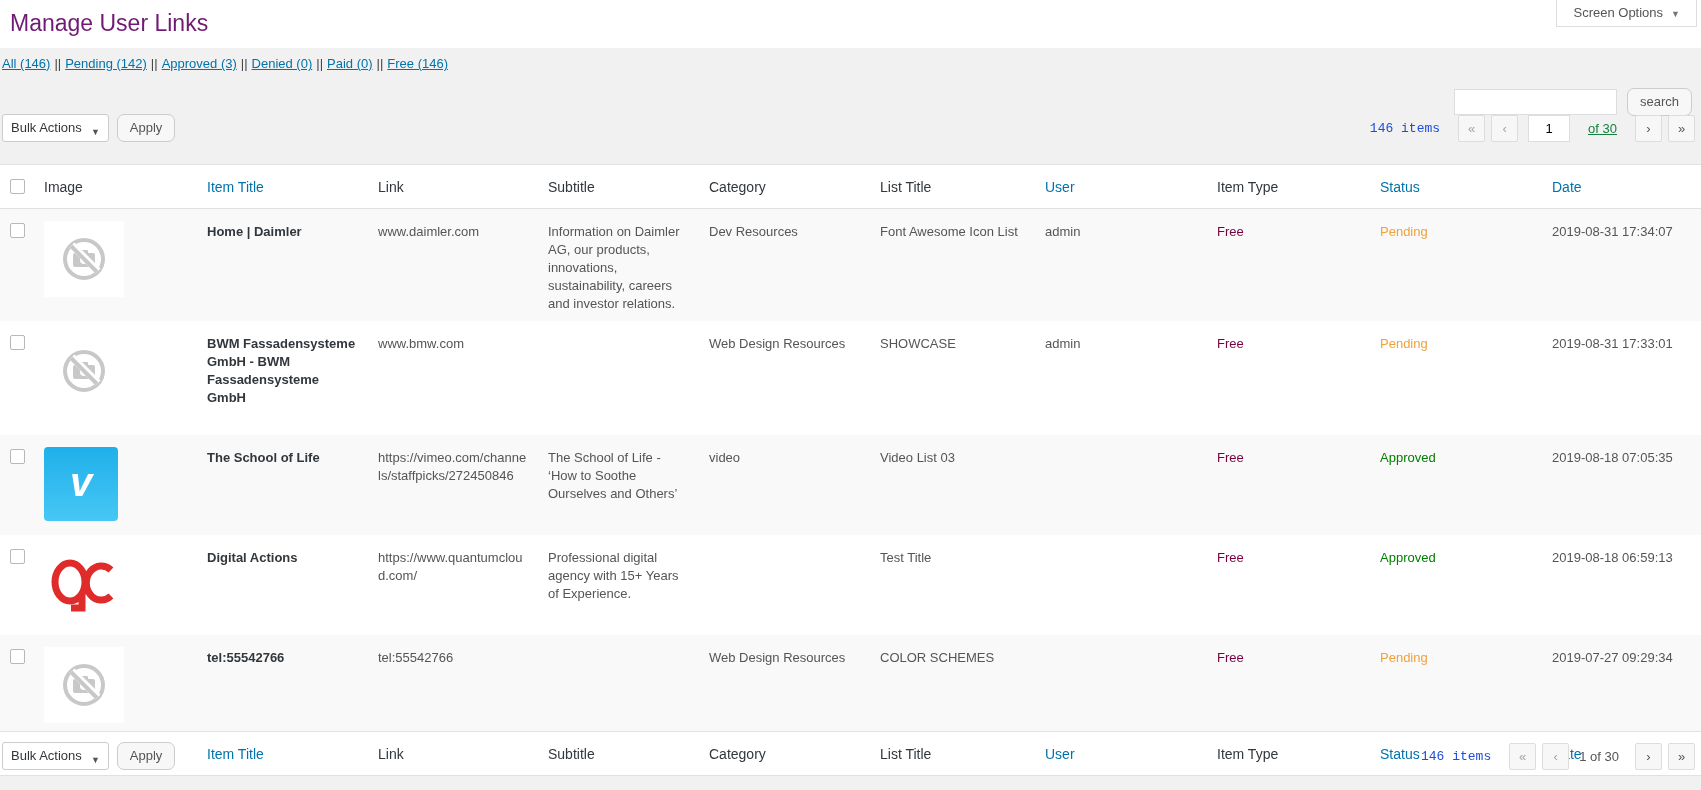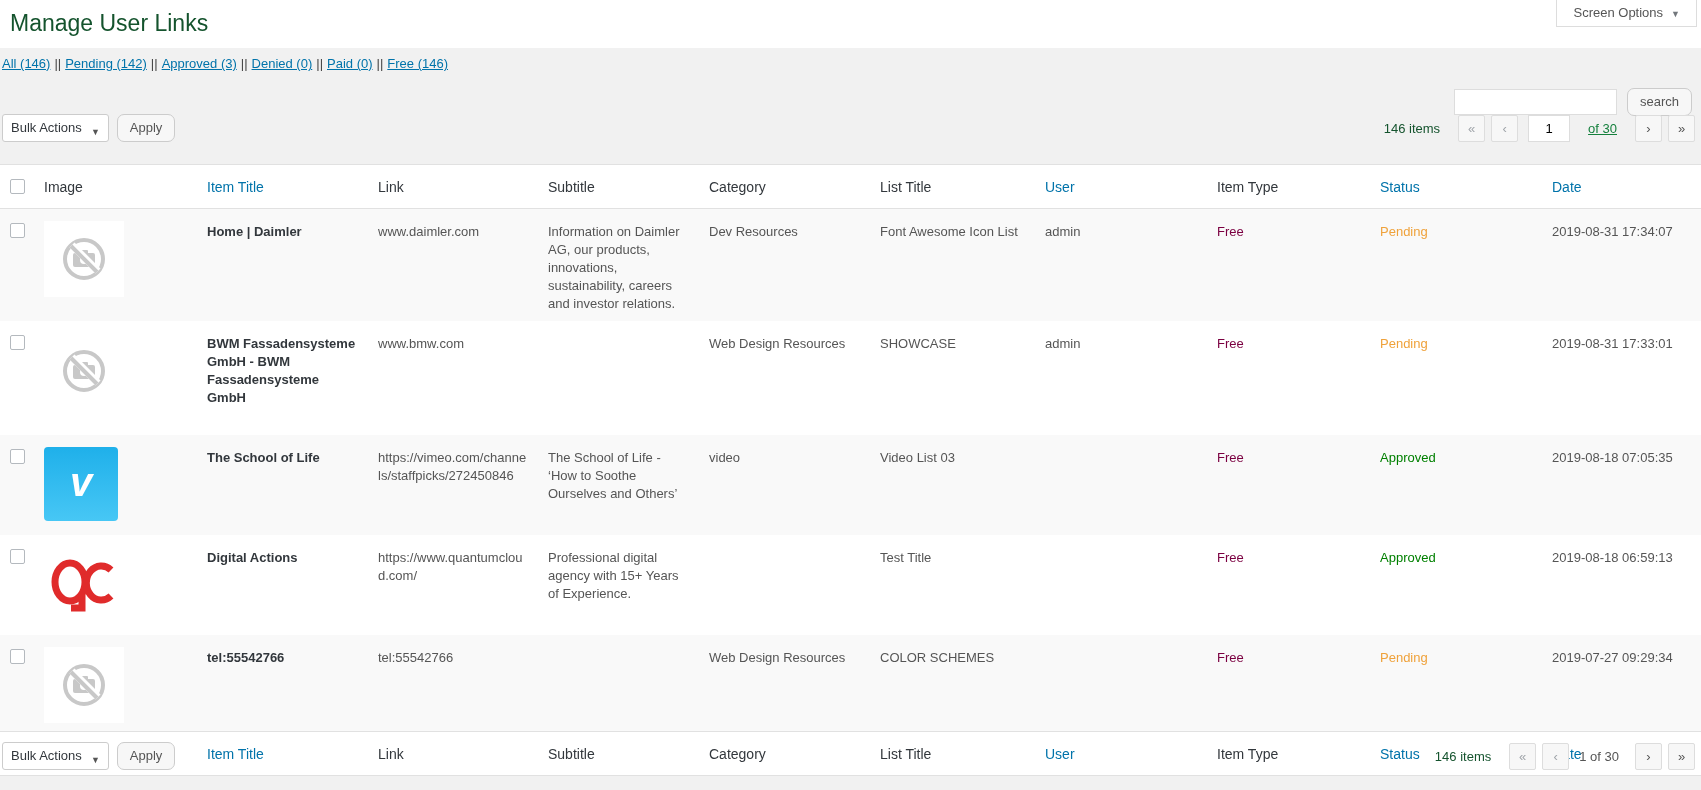--- a/index.html
+++ b/index.html
@@ -1,37 +1,37 @@
 <!DOCTYPE html>
 <html><head>
 <meta charset="utf-8">
 <style>
   html,body{margin:0;padding:0;}
   body{font-family:"Liberation Sans",sans-serif;background:#f1f1f1;}
   .wrap{position:relative;width:1701px;height:790px;background:#f1f1f1;overflow:hidden;font-size:13px;color:#555;}
   .topband{position:absolute;top:0;left:0;width:100%;height:48px;background:#fff;}
-  .page-title{position:absolute;top:9px;left:10px;font-size:23px;font-weight:400;color:#14532d;margin:0;line-height:29px;}
+  .page-title{position:absolute;top:9px;left:10px;font-size:23px;font-weight:400;color:#701a75;margin:0;line-height:29px;}
   .screen-options{position:absolute;top:0;right:4px;background:#fff;border:1px solid #ddd;border-top:none;padding:5px 16px 6px;color:#555;cursor:pointer;}
   .screen-options .arrow{font-size:9px;color:#72777c;margin-left:8px;}
   .filters{position:absolute;top:56px;left:2px;white-space:nowrap;}
   .filters a{color:#0073aa;text-decoration:underline;}
   .filters .sep{color:#444;margin:0 4px;}
   .search-row{position:absolute;top:88px;right:9px;}
   .search-input{width:163px;height:26px;border:1px solid #ddd;background:#fff;box-sizing:border-box;padding:3px 6px;font-family:"Liberation Sans",sans-serif;font-size:13px;vertical-align:middle;}
   .btn{display:inline-block;background:#f7f7f7;border:1px solid #ccc;border-radius:7px;color:#555;padding:4px 12px;line-height:18px;cursor:pointer;vertical-align:middle;box-sizing:border-box;}
   .search-row .btn{margin-left:6px;height:28px;}
   .tablenav{position:absolute;left:2px;right:6px;display:flex;justify-content:space-between;align-items:center;}
   .tablenav.top{top:114px;}
   .tablenav.bottom{top:742px;}
   .bulkactions{display:flex;align-items:center;}
   .select-like{position:relative;background:#fff;border:1px solid #ccc;border-radius:3px;padding:4px 26px 4px 8px;line-height:18px;color:#32373c;cursor:pointer;box-sizing:border-box;height:28px;}
   .select-like .arrow{position:absolute;right:8px;top:8px;font-size:9px;color:#555;}
   .bulkactions .btn{margin-left:8px;height:28px;}
   .pages{display:flex;align-items:center;}
-  .pages .count{margin-right:12px;color:#14532d;}
+  .pages .count{margin-right:12px;color:#1d4ed8;font-family:Liberation Mono, monospace;}
   .page-btn{display:inline-block;min-width:27px;height:27px;box-sizing:border-box;text-align:center;line-height:25px;background:#f7f7f7;border:1px solid #ddd;border-radius:2px;margin-left:6px;color:#555;cursor:pointer;}
   .page-btn.disabled{color:#a0a5aa;cursor:default;}
   .page-input{width:42px;height:27px;box-sizing:border-box;border:1px solid #ddd;text-align:center;margin:0 6px 0 10px;font-size:13px;font-family:"Liberation Sans",sans-serif;}
   .of-text{margin:0 12px;color:#15803d;text-decoration:underline;}
   .range-text{margin:0 10px;color:#555;}
   table.listtable{position:absolute;top:164px;left:0;width:1701px;border-collapse:collapse;table-layout:fixed;background:#b91c1c;border-top:1px solid #e1e1e1;border-bottom:1px solid #e1e1e1;}
   .listtable th{font-weight:400;font-size:14px;color:#32373c;text-align:left;padding:0 10px;height:43px;vertical-align:middle;background:#fff;}
   thead th{border-bottom:1px solid #e1e1e1;}
   tfoot th{border-top:1px solid #e1e1e1;height:39px;}
   .listtable th.sortable{color:#0073aa;cursor:pointer;}

